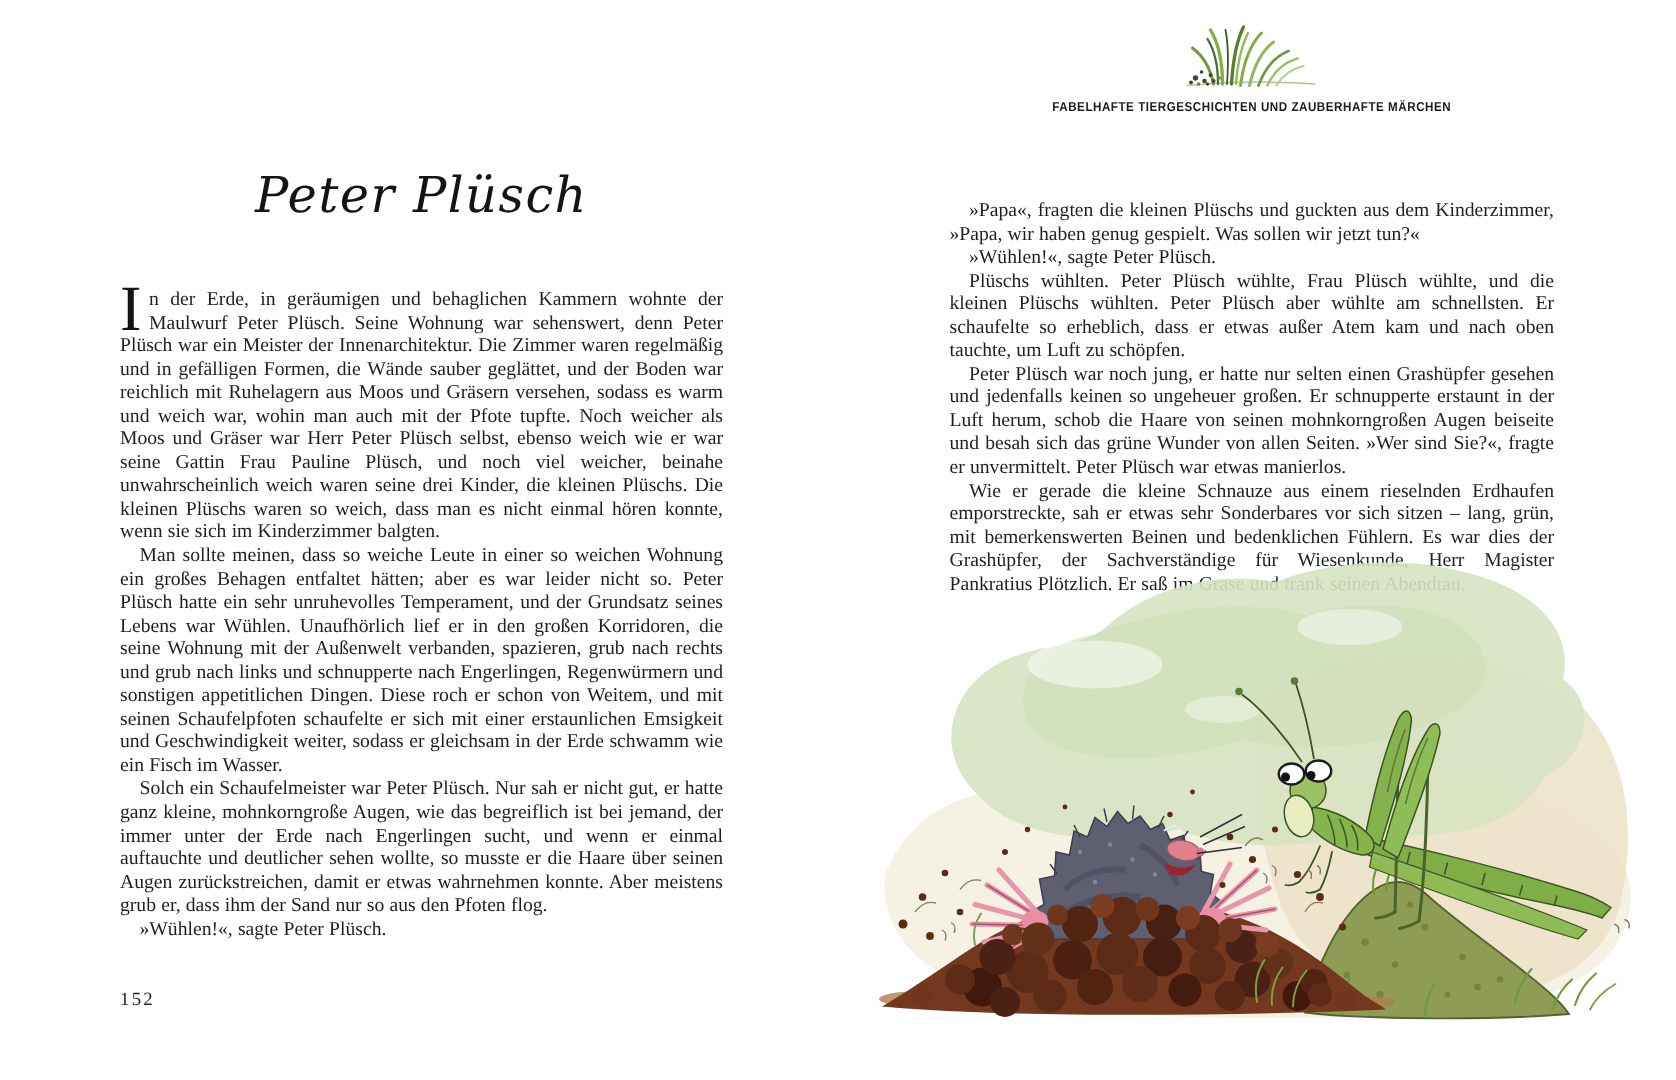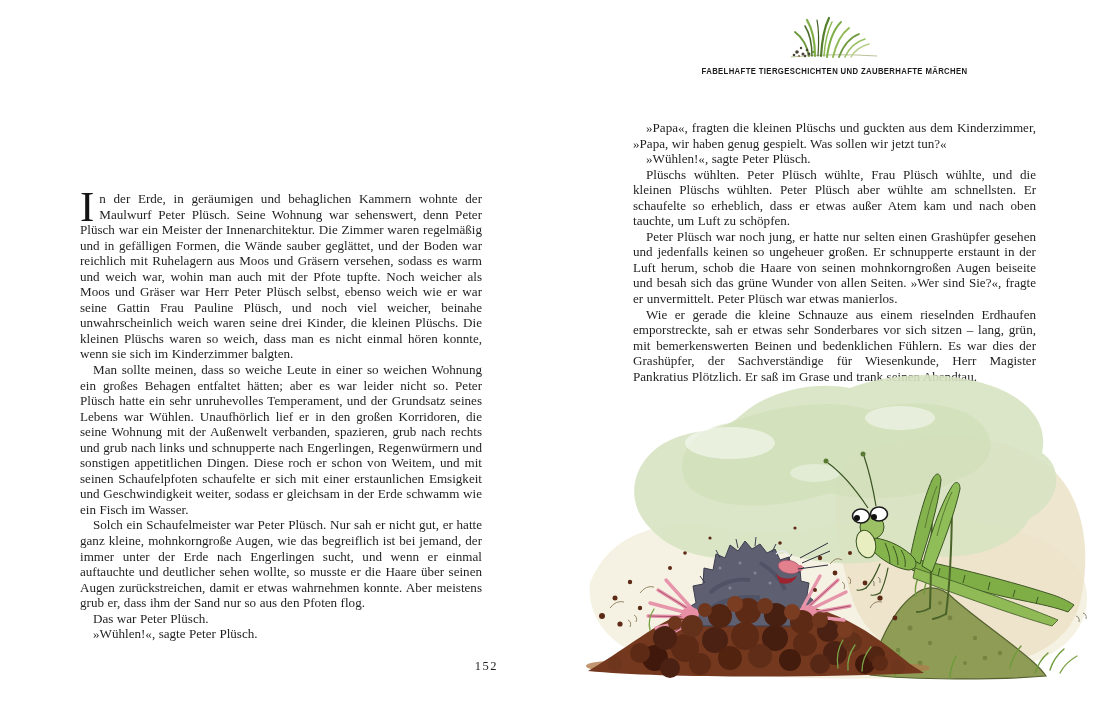--- a/index.html
+++ b/index.html
@@ -16,60 +16,60 @@
     text-align:center; font-family:"DejaVu Serif", serif; font-style:italic;
     font-weight:500; font-size:33px; letter-spacing:1px; color:#141414;
   }
 
   .body-text {
     position:absolute; left:0; width:100%;
     font-size:13.1px; line-height:15.55px; text-align:justify;
     hyphens:auto; -webkit-hyphens:auto; word-spacing:0.2px;
   }
   .left  .body-text { top:191px; }
-  .right .body-text { top:120px; }
+  .right .body-text { top:132px; }
   .body-text p { margin:0; }
   .body-text p.indent { text-indent:13px; }
 
   .dropcap {
     float:left; font-size:43px; line-height:30px;
     padding:1px 5px 0 0; font-weight:normal; color:#141414;
   }
 
   .pagenum {
-    position:absolute; top:659px; left:16px; width:100%;
-    text-align:right; font-size:12.5px; letter-spacing:1.5px; color:#1f1f1f;
+    position:absolute; top:659px; left:0; width:100%;
+    text-align:left; font-size:12.5px; letter-spacing:1.5px; color:#1f1f1f;
   }
 
   .grass-icon { position:absolute; top:12px; left:146px; }
 
   .running-head {
     position:absolute; top:66px; left:0; width:100%;
     text-align:center; font-family:"Liberation Sans", sans-serif;
     font-size:8.6px; font-weight:bold; letter-spacing:0.4px; color:#1c1c1c;
     transform:scaleX(0.9); transform-origin:center; white-space:nowrap;
   }
 
   .illustration { position:absolute; left:580px; top:368px; }
 </style>
 </head>
 <body>
 
 <div class="spread">
 
   <section class="page left">
+    <h1 class="chapter-title">Peter Plüsch</h1>
     <div class="body-text" lang="de">
       <p><span class="dropcap">I</span><span>n der Erde, in geräumigen und behaglichen Kammern wohnte der Maulwurf Peter Plüsch. Seine Wohnung war sehenswert, denn Peter Plüsch war ein Meister der Innenarchitektur. Die Zimmer waren regelmäßig und in gefälligen Formen, die Wände sauber geglättet, und der Boden war reichlich mit Ruhelagern aus Moos und Gräsern versehen, sodass es warm und weich war, wohin man auch mit der Pfote tupfte. Noch weicher als Moos und Gräser war Herr Peter Plüsch selbst, ebenso weich wie er war seine Gattin Frau Pauline Plüsch, und noch viel weicher, beinahe unwahrscheinlich weich waren seine drei Kinder, die kleinen Plüschs. Die kleinen Plüschs waren so weich, dass man es nicht einmal hören konnte, wenn sie sich im Kinderzimmer balgten.</span></p>
       <div>
 
           <p class="indent">Man sollte meinen, dass so weiche Leute in einer so weichen Wohnung ein großes Behagen entfaltet hätten; aber es war leider nicht so. Peter Plüsch hatte ein sehr unruhevolles Temperament, und der Grundsatz seines Lebens war Wühlen. Unaufhörlich lief er in den großen Korridoren, die seine Wohnung mit der Außenwelt verbanden, spazieren, grub nach rechts und grub nach links und schnupperte nach Engerlingen, Regenwürmern und sonstigen appetitlichen Dingen. Diese roch er schon von Weitem, und mit seinen Schaufelpfoten schaufelte er sich mit einer erstaunlichen Emsigkeit und Geschwindigkeit weiter, sodass er gleichsam in der Erde schwamm wie ein Fisch im Wasser.</p>
 
           <p class="indent">Solch ein Schaufelmeister war Peter Plüsch. Nur sah er nicht gut, er hatte ganz kleine, mohnkorngroße Augen, wie das begreiflich ist bei jemand, der immer unter der Erde nach Engerlingen sucht, und wenn er einmal auftauchte und deutlicher sehen wollte, so musste er die Haare über seinen Augen zurückstreichen, damit er etwas wahrnehmen konnte. Aber meistens grub er, dass ihm der Sand nur so aus den Pfoten flog.</p>
 
-          <p class="indent">Das war Peter Plüsch.</p>
 
 
           <p class="indent">»Wühlen!«, sagte Peter Plüsch.</p>
         </div>
     </div>
     <div class="pagenum">152</div>
   </section>
 
   <section class="page right">
 

